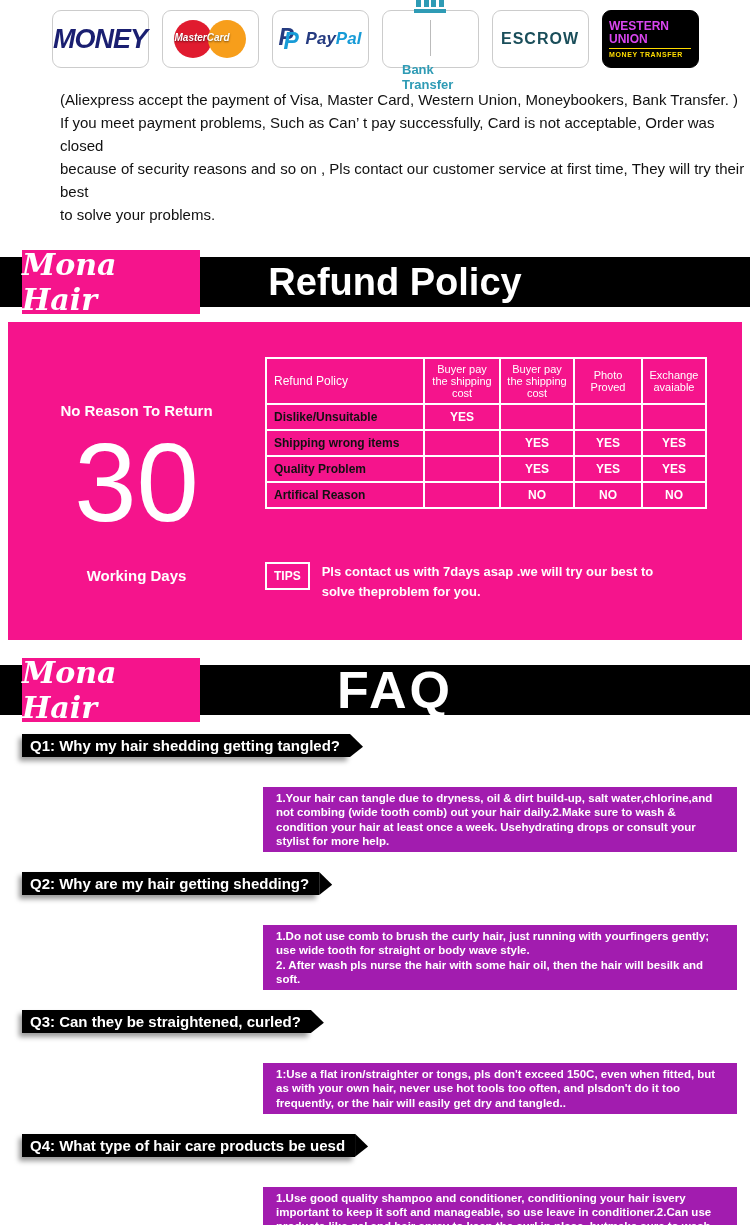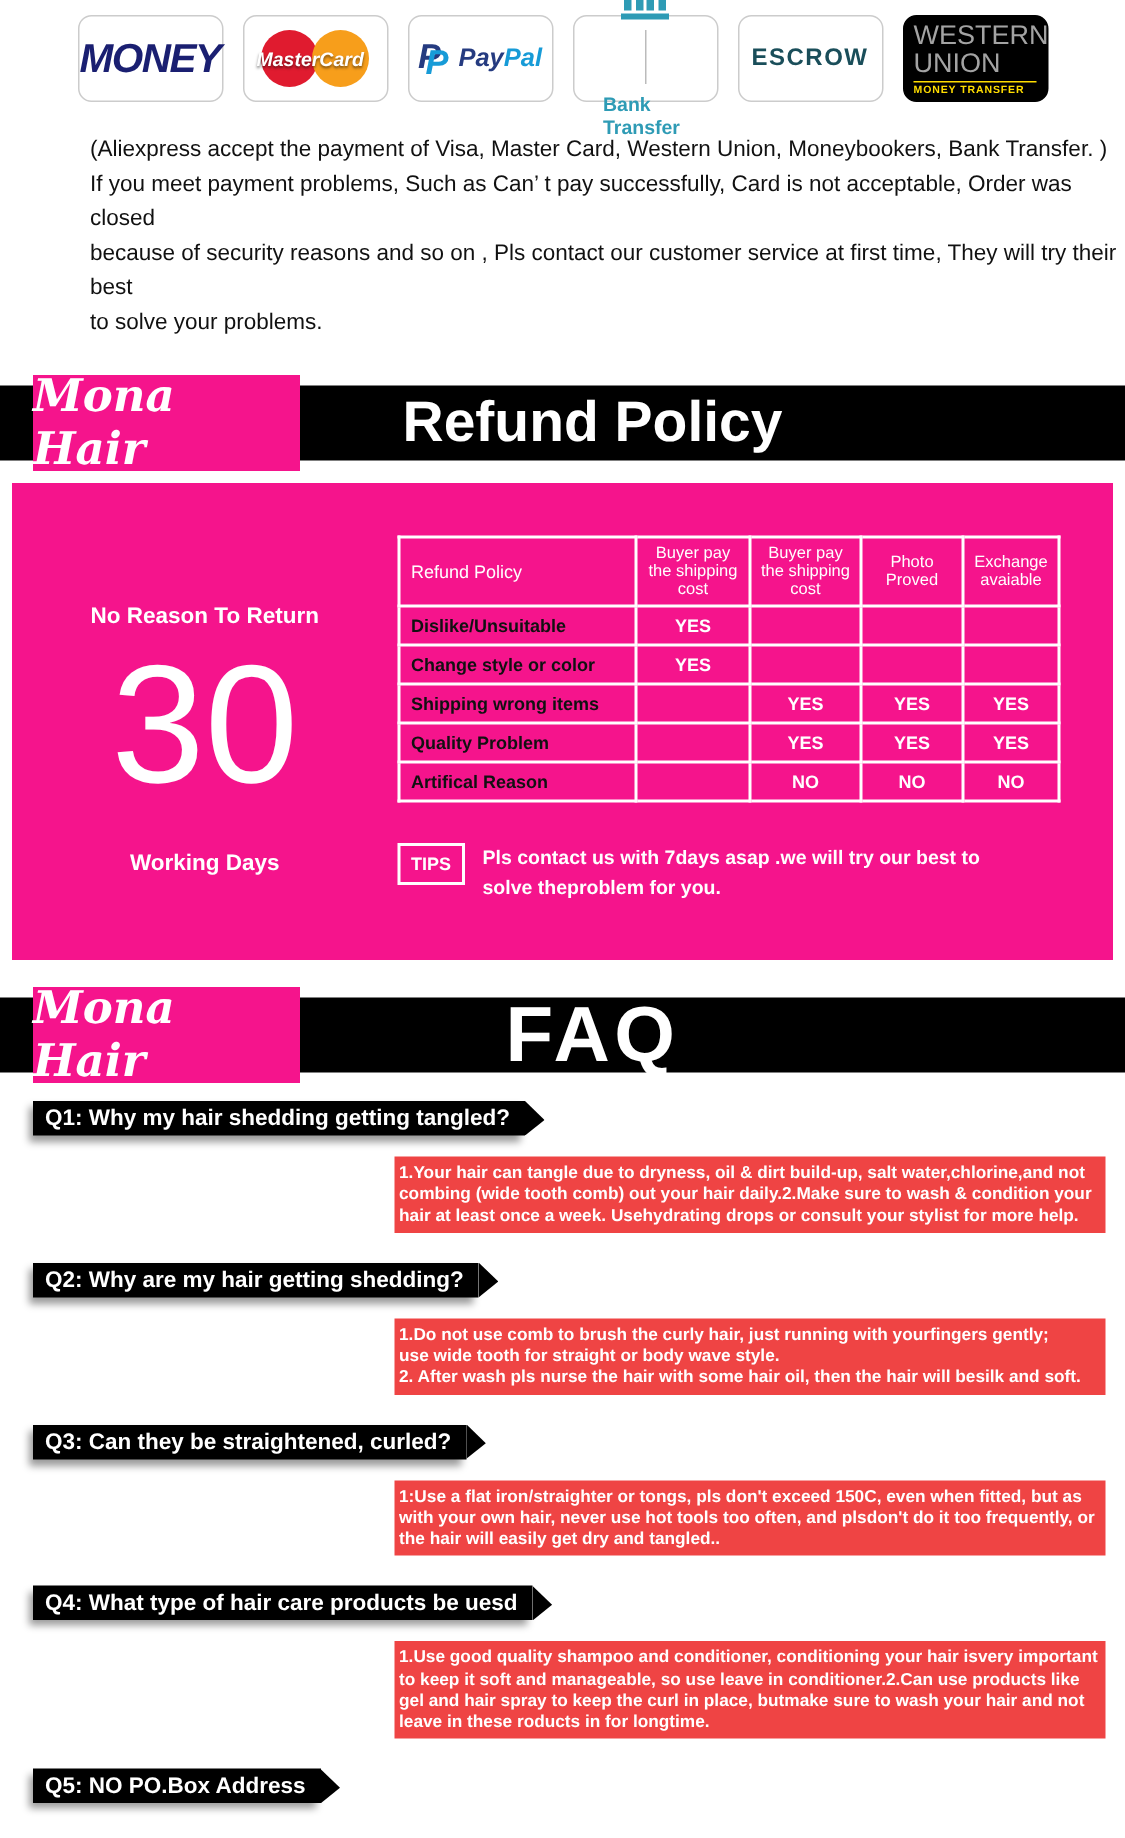--- a/index.html
+++ b/index.html
@@ -16,40 +16,40 @@
   .badge {
     width:97px; height:58px; border:1px solid #ccc; border-radius:9px;
     display:flex; align-items:center; justify-content:center; background:#fff;
   }
   .visa-text { color:#1A1F71; font-size:27px; font-weight:bold; font-style:italic; letter-spacing:-1px; }
   .mc { position:relative; width:78px; height:44px; }
   .mc .c1 { position:absolute; left:3px; top:3px; width:38px; height:38px; border-radius:50%; background:#E01B2F; }
   .mc .c2 { position:absolute; right:3px; top:3px; width:38px; height:38px; border-radius:50%; background:#F79E1B; }
   .mc .mct {
     position:absolute; left:0; right:16px; top:15px; text-align:center; color:#fff;
-    font-style:italic; font-weight:bold; font-size:13px; text-shadow:0 1px 2px rgba(0,0,0,.55);
+    font-style:italic; font-weight:bold; font-size:10px; text-shadow:0 1px 2px rgba(0,0,0,.55);
   }
   .pp { display:flex; align-items:center; gap:6px; }
   .pp-icon { position:relative; width:21px; height:30px; font-style:italic; font-weight:bold; }
   .pp-icon::before { content:"P"; position:absolute; left:0; top:0; color:#253B80; font-size:23px; }
   .pp-icon::after  { content:"P"; position:absolute; left:5px; top:4px; color:#179BD7; font-size:23px; }
   .pp-text { font-weight:bold; font-style:italic; font-size:17px; }
   .pp-text .pay { color:#253B80; } .pp-text .pal { color:#179BD7; }
   .bank { display:flex; align-items:center; gap:7px;flex-direction:column; }
   .bank-icon { width:32px; }
   .bank-icon .roof { height:6px; background:#2E9BB5; border-radius:2px 2px 0 0; }
   .bank-icon .cols { display:flex; justify-content:space-between; padding:2px 2px; }
   .bank-icon .col  { width:5px; height:13px; background:#2E9BB5; }
   .bank-icon .base { height:4px; background:#2E9BB5; }
   .bank-sep { width:1px; height:36px; background:#bbb; }
   .bank-label { color:#2E9BB5; font-size:13px; font-weight:bold; width:56px; line-height:1.15; }
   .escrow-text { color:#1A4E5A; font-weight:bold; font-size:16px; letter-spacing:1px; }
   .badge.wu-badge { background:#000; border-color:#000; }
   .wu-inner { width:82px; }
-  .wu-main { color:#a3a3a3; font-weight:normal; font-size:18px; line-height:1.05; }
+  .wu-main { color:#d946ef; font-weight:bold; font-size:12px; line-height:1.05; }
   .wu-sub  { color:#FFDD00; font-weight:bold; font-size:7px; letter-spacing:.6px;
              border-top:1px solid #FFDD00; margin-top:3px; padding-top:2px; }
 
   
   .note { margin:16px 0 0 60px; font-size:15px; line-height:23px; color:#111; }
 
   
   .banner { position:relative; height:64px; margin-top:24px; }
   .banner .bar { position:absolute; left:0; right:0; top:7px; height:50px; background:#000; }
   .banner .brand {
@@ -89,22 +89,22 @@
   .q-bubble {
     display:inline-block; position:relative; background:#000; color:#fff;
     font-weight:bold; font-size:15px; padding:3px 10px 3px 8px;
     box-shadow:-3px 4px 5px rgba(0,0,0,.4);
   }
   .q-bubble::after {
     content:""; position:absolute; right:-13px; top:0; width:13px; height:100%;
     background:#000; clip-path:polygon(0 0, 100% 55%, 0 100%);
   }
   .answer {
-    margin:14px 0 0 263px; width:474px; background:#ef4444; color:#fff;
-    font-weight:bold; font-size:11.5px; line-height:1.24; padding:4px 3px;
+    margin:30px 0 0 263px; width:474px; background:#a21caf; color:#fff;
+    font-weight:bold; font-size:11.5px; line-height:1.24; padding:4px 13px;
   }
 </style>
 </head>
 <body>
 
 <div class="page">
 
   <div class="pay-row">
     <div class="badge">
       <span class="visa-text">MONEY</span>
@@ -187,27 +187,20 @@
         <th>Exchange avaiable</th>
       </tr>
       <tr>
         <td class="lbl">Dislike/Unsuitable</td>
         <td class="val">YES</td>
         <td class="val"></td>
         <td class="val"></td>
         <td class="val"></td>
       </tr>
       <tr>
-        <td class="lbl">Change style or color</td>
-        <td class="val">YES</td>
-        <td class="val"></td>
-        <td class="val"></td>
-        <td class="val"></td>
-      </tr>
-      <tr>
         <td class="lbl">Shipping wrong items</td>
         <td class="val"></td>
         <td class="val">YES</td>
         <td class="val">YES</td>
         <td class="val">YES</td>
       </tr>
       <tr>
         <td class="lbl">Quality Problem</td>
         <td class="val"></td>
         <td class="val">YES</td>

